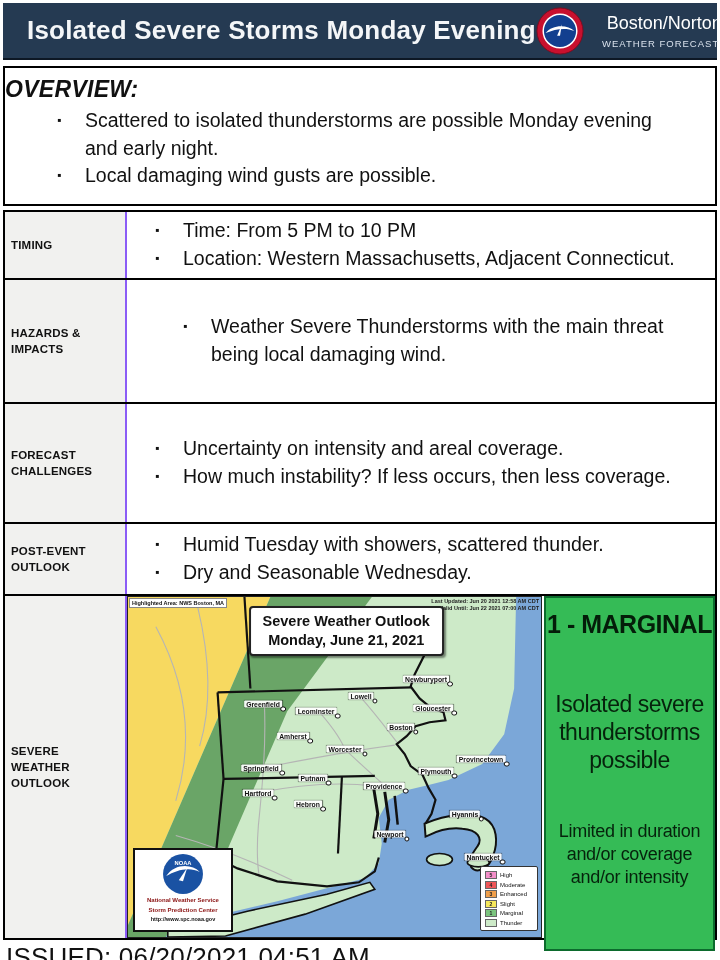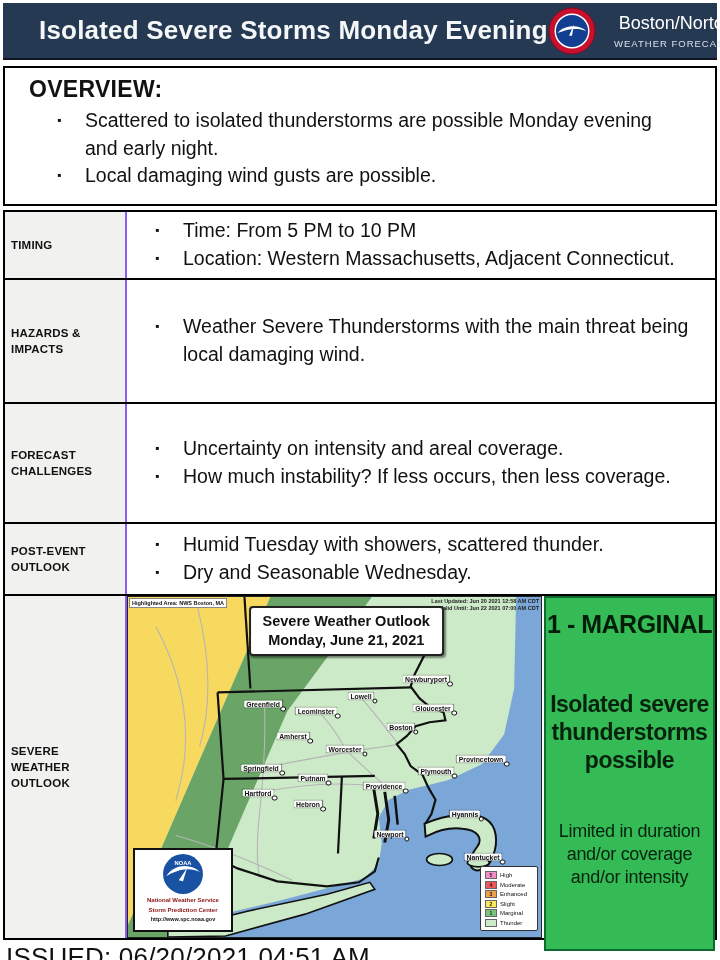--- a/index.html
+++ b/index.html
@@ -7,35 +7,35 @@
     width:720px; height:960px; overflow:hidden; position:relative;
     background:#ffffff; font-family:"Liberation Sans", sans-serif; color:#111;
   }
   
   .header {
     position:absolute; left:3px; right:3px; top:3px; height:55px;
     background:#253a52; display:flex; align-items:center;
     border-bottom:2px solid #0d1724;
   }
   .header-title {
-    color:#f4f6f8; font-size:26px; font-weight:600; margin-left:36px;
+    color:#f4f6f8; font-size:26px; font-weight:600; margin-left:24px;
     letter-spacing:0.2px; white-space:nowrap;
   }
   .header-right { margin-left:auto; display:flex; align-items:center; }
   .nws-logo { width:48px; height:48px; flex:none; }
   .office { width:178px; text-align:center; color:#fff; margin:0 8px 0 10px; }
   .office-name { font-size:18px; }
   .office-sub { font-size:9.5px; letter-spacing:1px; color:#d9e1ec; margin-top:4px; }
 
   
   .overview {
     position:absolute; left:3px; right:3px; top:66px; height:140px;
     border:2px solid #000; background:#fff; box-sizing:border-box;
   }
-  .overview-heading { font-size:23px; font-weight:bold; margin:8px 0 4px 24px; letter-spacing:0.3px; }
+  .overview-heading { font-size:23px; font-weight:bold; margin:8px 0 4px 0; letter-spacing:0.3px;font-style:italic; }
   .overview .bullets { padding-left:52px; padding-right:30px; }
 
   .bullet-item { display:flex; font-size:19.5px; line-height:1.42; }
   .bullet-marker { width:28px; flex:none; font-size:12px; padding-top:5px; }
   .bullet-text { flex:1; }
 
   
   .brief-table {
     position:absolute; left:3px; right:3px; top:210px;
     border:2px solid #000; background:#fff;
@@ -45,21 +45,21 @@
   .row-label {
     width:122px; flex:none; background:#f1f1ef; border-right:2px solid #8b5cf6;
     display:flex; align-items:center; padding:4px 6px; box-sizing:border-box;
     font-weight:bold; font-size:11.5px; line-height:1.4; letter-spacing:0.2px;
   }
   .row-content {
     flex:1; display:flex; flex-direction:column; justify-content:center;
     padding:4px 8px 4px 28px; box-sizing:border-box;
   }
   .h-timing   { height:66px; }
-  .h-hazards  { height:122px; }
+  .h-hazards  { height:122px;gap:28px; }
   .h-forecast { height:118px; }
   .h-post     { height:70px; }
   .h-severe   { height:342px; }
   .severe-content { position:relative; padding:0; }
 
   
   .map-wrap {
     position:absolute; left:0; top:0; width:415px; height:342px;
     border:1px solid #222; box-sizing:border-box; overflow:hidden; background:#cdeac8;
   }
@@ -108,21 +108,21 @@
   .noaa-line { font-size:6px; font-weight:bold; color:#8a1111; text-align:center; line-height:1.25; margin-top:2px; }
   .noaa-url  { font-size:5.5px; font-weight:bold; color:#111; margin-top:2px; }
 
   
   .risk-panel {
     position:absolute; left:417px; right:0; top:0; height:355px; z-index:3;
     background:#35bb56; border:2px solid #0c6b2d; box-sizing:border-box;
     color:#06220c; text-align:center;
   }
   .risk-title    { margin-top:12px; font-size:25px; font-weight:bold; line-height:1.18; letter-spacing:-0.5px; color:#041d09; }
-  .risk-headline { margin-top:50px; font-size:23px; font-weight:bold; line-height:1.22; letter-spacing:-0.5px; }
+  .risk-headline { margin-top:50px; font-size:23px; font-weight:normal; line-height:1.22; letter-spacing:-0.5px; }
   .risk-detail   { margin-top:46px; font-size:18px; line-height:1.3; letter-spacing:-0.3px; }
 
   
   .issued { position:absolute; left:6px; top:942px; font-size:26px; color:#111; letter-spacing:0.2px; }
 </style>
 </head>
 <body>
 
 <div class="header">
   <div class="header-title">Isolated Severe Storms Monday Evening</div>

